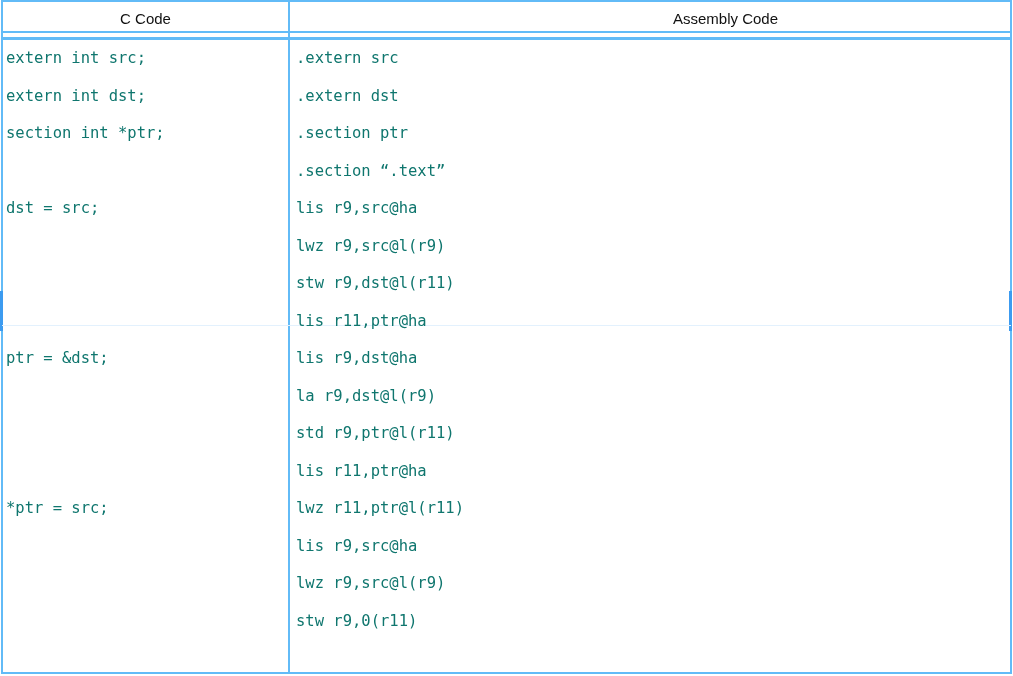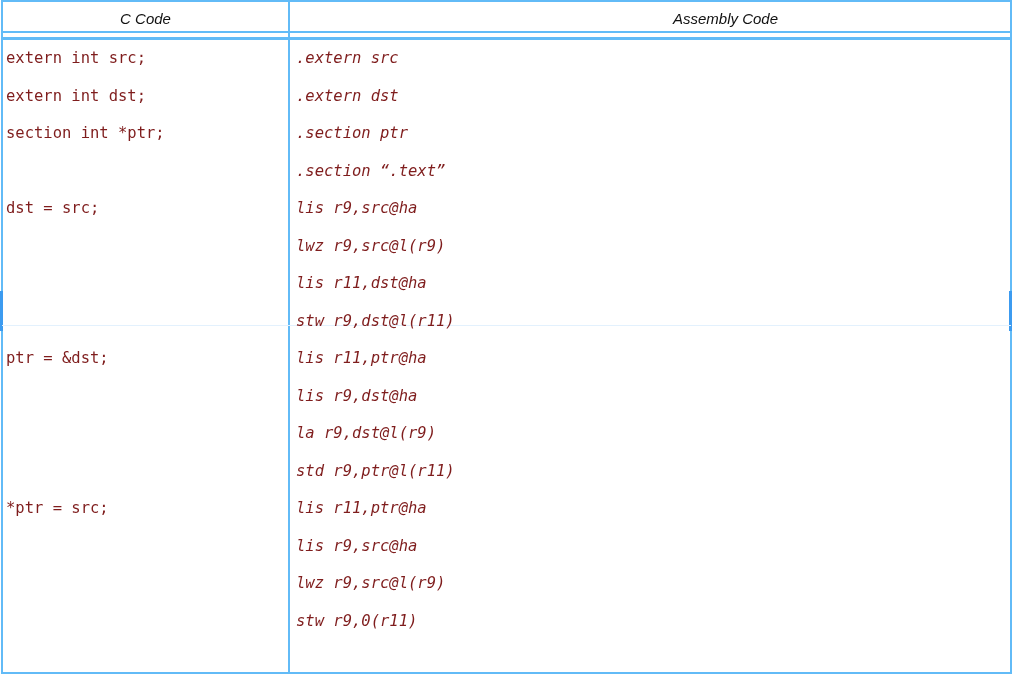--- a/index.html
+++ b/index.html
@@ -22,21 +22,20 @@
   }
 
   
   .header-row {
     position: absolute;
     left: 0;
     top: 0;
     width: 1013px;
     height: 37px;
     box-sizing: border-box;
-    font-style: italic;
   }
   .header-row .hdr-border-top {
     position: absolute;
     left: 2px; top: 0;
     width: 1009px; height: 2px;
     background: #62bbf7;
   }
   .header-cell {
     position: absolute;
     top: 0;
@@ -91,25 +90,25 @@
     background: #e3f1fd;
   }
   .sep-1 { top: 325px; }
 
   
   .body-col {
     position: absolute;
     top: 40px;
     font-family: "DejaVu Sans Mono", "Liberation Mono", monospace;
     font-size: 15.5px;
-    color: #7f1d1d;
+    color: #0f766e;
     box-sizing: border-box;
   }
   .body-col.left  { left: 6px;   width: 280px; }
-  .body-col.right { left: 296px; width: 710px; font-style: italic; }
+  .body-col.right { left: 296px; width: 710px; }
 
   .code-line {
     height: 37.5px;
     line-height: 37.5px;
     white-space: pre;
   }
   .code-line.blank { color: transparent; }
 </style>
 </head>
 <body>
@@ -156,26 +155,26 @@
     <div class="code-line blank"></div>
   </div>
 
   <div class="body-col right">
     <div class="code-line">.extern src</div>
     <div class="code-line">.extern dst</div>
     <div class="code-line">.section ptr</div>
     <div class="code-line">.section “.text”</div>
     <div class="code-line">lis r9,src@ha</div>
     <div class="code-line">lwz r9,src@l(r9)</div>
-    <div class="code-line">lis r11,dst@ha</div>
     <div class="code-line">stw r9,dst@l(r11)</div>
 
     <div class="code-line">lis r11,ptr@ha</div>
     <div class="code-line">lis r9,dst@ha</div>
     <div class="code-line">la r9,dst@l(r9)</div>
     <div class="code-line">std r9,ptr@l(r11)</div>
     <div class="code-line">lis r11,ptr@ha</div>
+    <div class="code-line">lwz r11,ptr@l(r11)</div>
     <div class="code-line">lis r9,src@ha</div>
     <div class="code-line">lwz r9,src@l(r9)</div>
     <div class="code-line">stw r9,0(r11)</div>
   </div>
 
 </div>
 
 </body></html>

